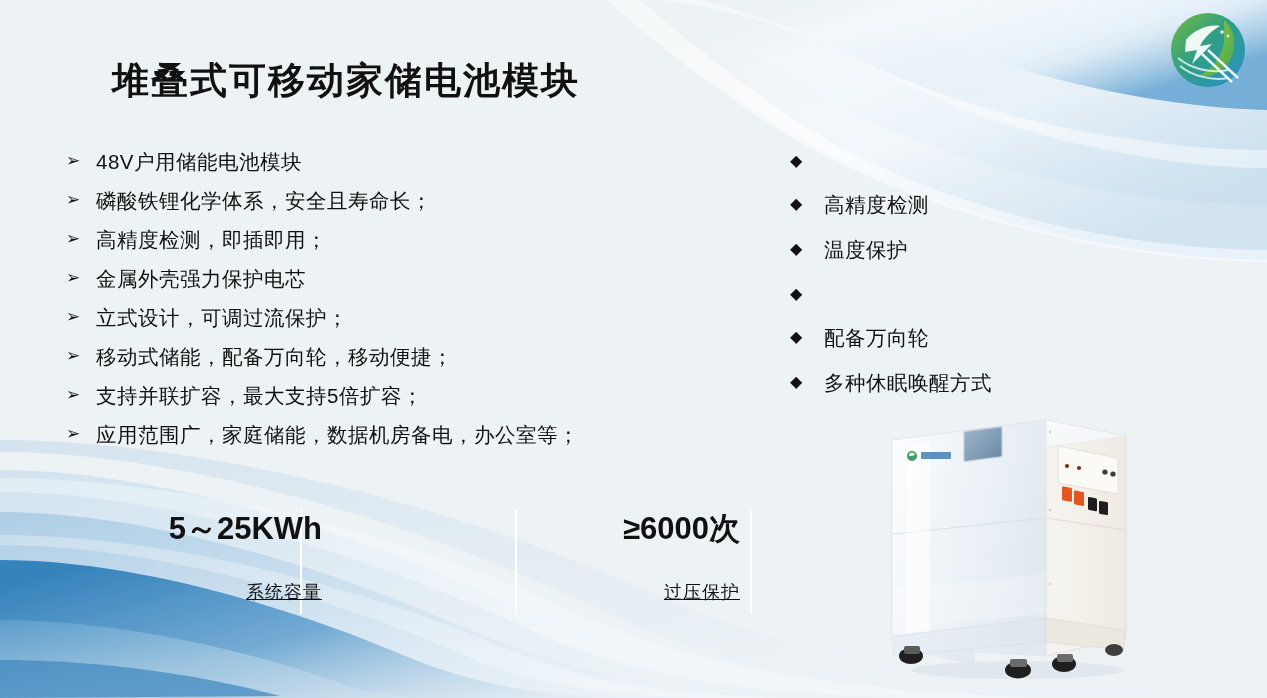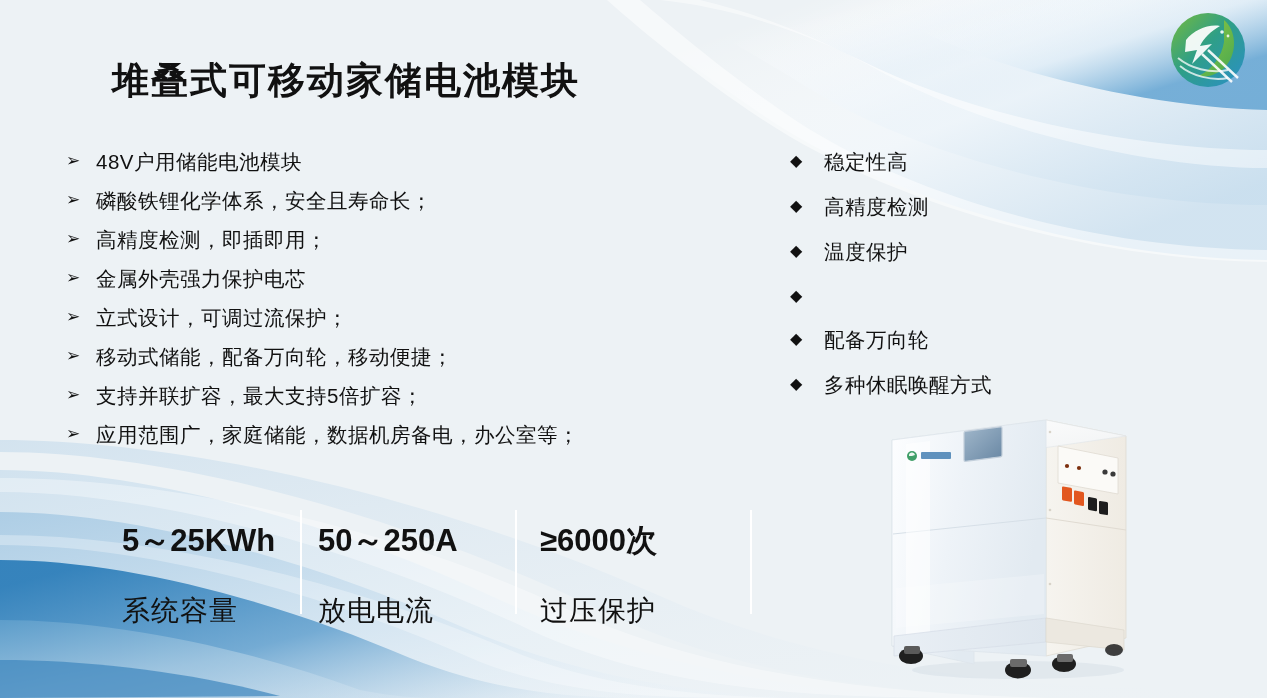--- a/index.html
+++ b/index.html
@@ -48,32 +48,33 @@
   .stats{
     position:absolute;left:100px;top:508px;width:652px;height:108px;
   }
   .divider{
     position:absolute;top:2px;width:2px;height:104px;background:#ffffff;
   }
   .d1{left:200px;}
   .d2{left:415px;}
   .d3{left:650px;}
   .stat{
-    position:absolute;top:16px;width:200px;text-align:left;
+    position:absolute;top:4px;width:200px;text-align:right;
   }
   .s1{left:22px;}
   .s2{left:218px;}
   .s3{left:440px;}
   .stat .val{
     font-size:31px;font-weight:bold;color:#111;
     letter-spacing:0px;white-space:nowrap;line-height:1.1;
   }
   .stat .lbl{
-    margin-top:34px;font-size:28px;color:#111;letter-spacing:1px;
+    margin-top:34px;font-size:18px;color:#111;letter-spacing:1px;
     white-space:nowrap;
+    text-decoration:underline;
   }
 
   
   .product{position:absolute;left:868px;top:388px;width:300px;height:300px;}
   .product svg{display:block;width:300px;height:300px;}
 </style>
 </head>
 <body>
 
 <div id="slide">
@@ -211,21 +212,20 @@
     </div>
     <div class="bullet">
       <span class="mark">➢</span>
       <span class="txt">应用范围广，家庭储能，数据机房备电，办公室等；</span>
     </div>
   </div>
 
   <div class="col-right">
     <div class="bullet">
       <span class="mark">◆</span>
-      <span class="txt">稳定性高</span>
     </div>
     <div class="bullet">
       <span class="mark">◆</span>
       <span class="txt">高精度检测</span>
     </div>
     <div class="bullet">
       <span class="mark">◆</span>
       <span class="txt">温度保护</span>
     </div>
     <div class="bullet">
@@ -242,24 +242,20 @@
   </div>
 
   <div class="stats">
     <div class="divider d1"></div>
     <div class="divider d2"></div>
     <div class="divider d3"></div>
 
     <div class="stat s1">
       <div class="val">5～25KWh</div>
       <div class="lbl">系统容量</div>
-    </div>
-    <div class="stat s2">
-      <div class="val">50～250A</div>
-      <div class="lbl">放电电流</div>
     </div>
     <div class="stat s3">
       <div class="val">≥6000次</div>
       <div class="lbl">过压保护</div>
     </div>
   </div>
 
   <div class="product">
     <svg viewBox="0 0 300 300">
       <defs>

